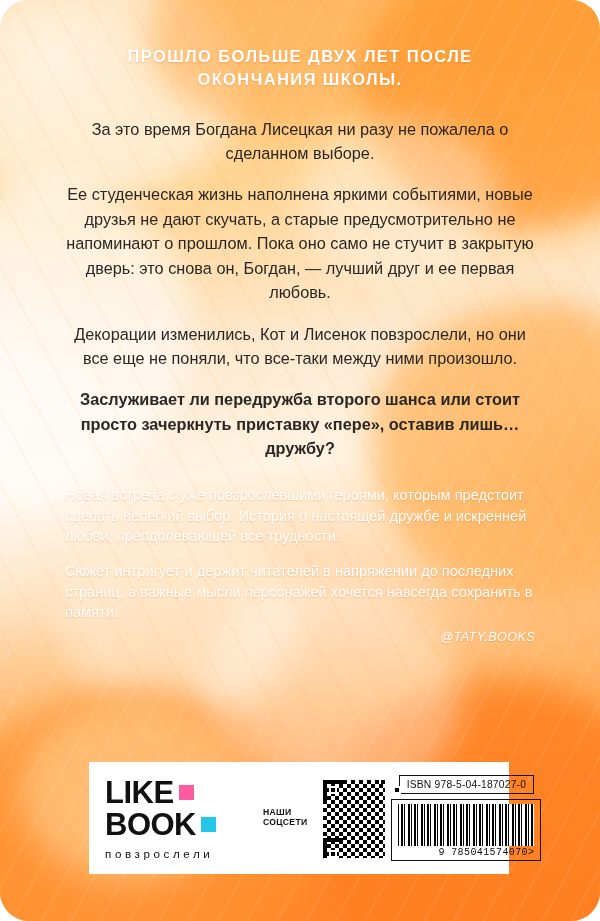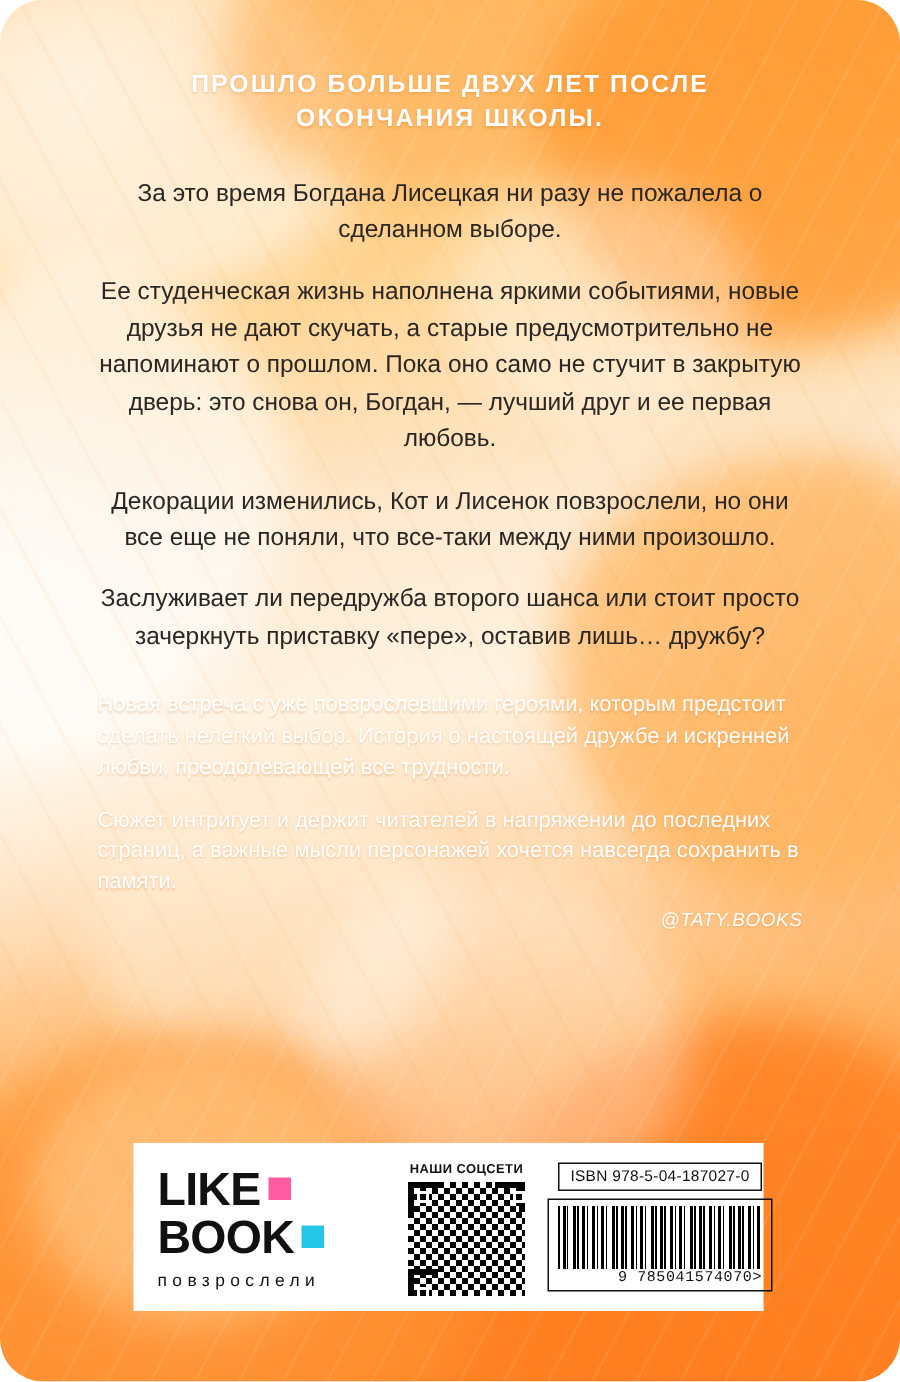--- a/index.html
+++ b/index.html
@@ -88,21 +88,21 @@
     width: 100%;
     max-width: 470px;
     text-align: center;
     color: #2a2724;
     font-size: 16.3px;
     line-height: 1.5;
   }
   .blurb p {
     margin: 0 0 17px 0;
   }
-  .blurb p:last-child { margin-bottom: 0; }
+  .blurb p:last-child { margin-bottom: 0; font-weight: bold; }
 
   .review {
     margin-top: 24px;
     width: 100%;
     max-width: 470px;
     text-align: left;
     color: #ffffff;
     font-size: 14.6px;
     line-height: 1.42;
     text-shadow: 0 1px 1.5px rgba(200,100,20,0.28);
@@ -176,21 +176,21 @@
   .divider {
     width: 1px;
     background: transparent;
     flex: 0 0 6px;
   }
 
   
   .qr-block {
     flex: 0 0 96px;
     display: flex;
-    flex-direction: column;
+    flex-direction: row;
     align-items: center;
     justify-content: flex-start;
     padding-top: 2px;
   }
   .qr-title {
     font-size: 8.6px;
     font-weight: bold;
     letter-spacing: .3px;
     color: #111;
     margin-bottom: 4px;

